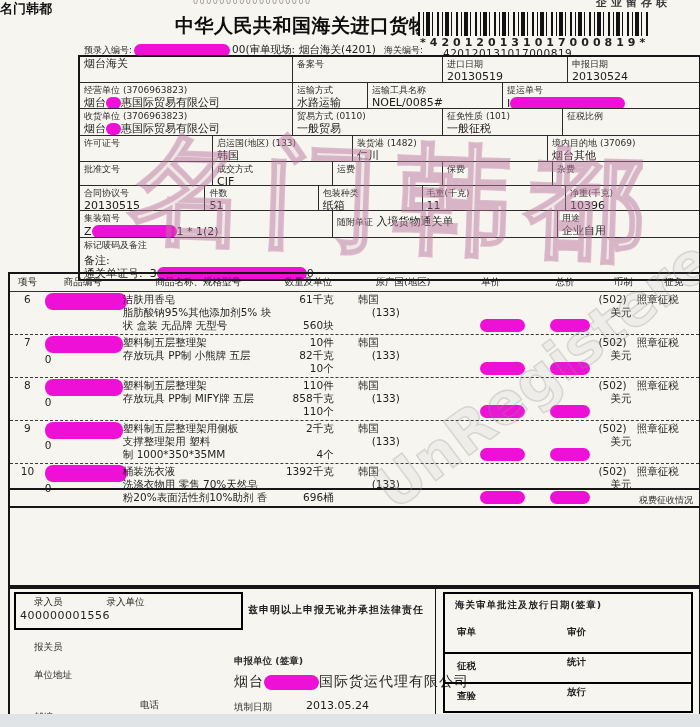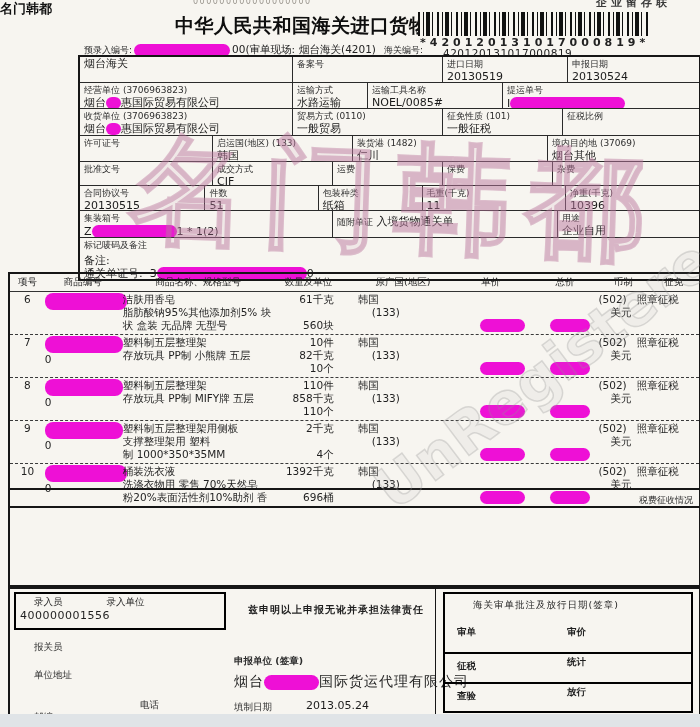--- a/index.html
+++ b/index.html
@@ -52,30 +52,30 @@
   .priceB{position:absolute;bottom:2px;left:540px;width:40px;height:13px;}
   .cur-line{display:flex;gap:10px;white-space:nowrap;}
   .cur2{padding-left:12px;}
 
   
   .taxbox{position:absolute;left:8px;top:488px;width:689px;height:95px;border:2px solid #161616;box-sizing:content-box;}
   .taxbox .lbl{padding:4px 6px;display:block;text-align:right;}
 
   
   .footer{position:absolute;left:8px;top:587px;width:689px;height:127px;border:2px solid #161616;box-sizing:content-box;}
-  .entrybox{position:absolute;left:4px;top:3px;width:212px;height:38px;border:2.5px solid #000;box-sizing:border-box;}
+  .entrybox{position:absolute;left:4px;top:3px;width:229px;height:38px;border:2.5px solid #000;box-sizing:border-box;}
   .entrybox .lbls{display:flex;gap:44px;padding:2px 0 0 18px;font-size:9.5px;}
   .entrybox .num{font-size:11px;padding-left:4px;letter-spacing:0.5px;}
   .f-lbl{position:absolute;font-size:9.5px;color:#2d2d2d;white-space:nowrap;}
   .f-val{position:absolute;font-size:11px;color:#1b1b1b;white-space:nowrap;}
   .statement{position:absolute;left:238px;top:14px;font-size:10px;font-weight:bold;letter-spacing:1px;}
   .company{position:absolute;left:224px;top:84px;font-size:14px;letter-spacing:1px;white-space:nowrap;}
   .vdiv{position:absolute;left:425px;top:0;width:1px;height:127px;background:#161616;}
   .cbox{position:absolute;left:433px;top:3px;width:250px;height:121px;border:2px solid #000;box-sizing:border-box;}
-  .cbox .title2{position:absolute;left:28px;top:5px;font-size:9.5px;font-weight:normal;letter-spacing:1px;white-space:nowrap;}
+  .cbox .title2{position:absolute;left:10px;top:5px;font-size:9.5px;font-weight:bold;letter-spacing:1px;white-space:nowrap;}
   .cbox .r1a{position:absolute;left:12px;top:32px;font-size:9.5px;font-weight:bold;}
   .cbox .r1b{position:absolute;left:122px;top:32px;font-size:9.5px;font-weight:bold;}
   .cbox .hd1{position:absolute;left:0;top:58px;width:100%;height:1.5px;background:#000;}
   .cbox .r2a{position:absolute;left:12px;top:66px;font-size:9.5px;font-weight:bold;}
   .cbox .r2b{position:absolute;left:122px;top:62px;font-size:9.5px;font-weight:bold;}
   .cbox .hd2{position:absolute;left:0;top:88px;width:100%;height:1.5px;background:#000;}
   .cbox .r3a{position:absolute;left:12px;top:96px;font-size:9.5px;font-weight:bold;}
   .cbox .r3b{position:absolute;left:122px;top:92px;font-size:9.5px;font-weight:bold;}
 
   

